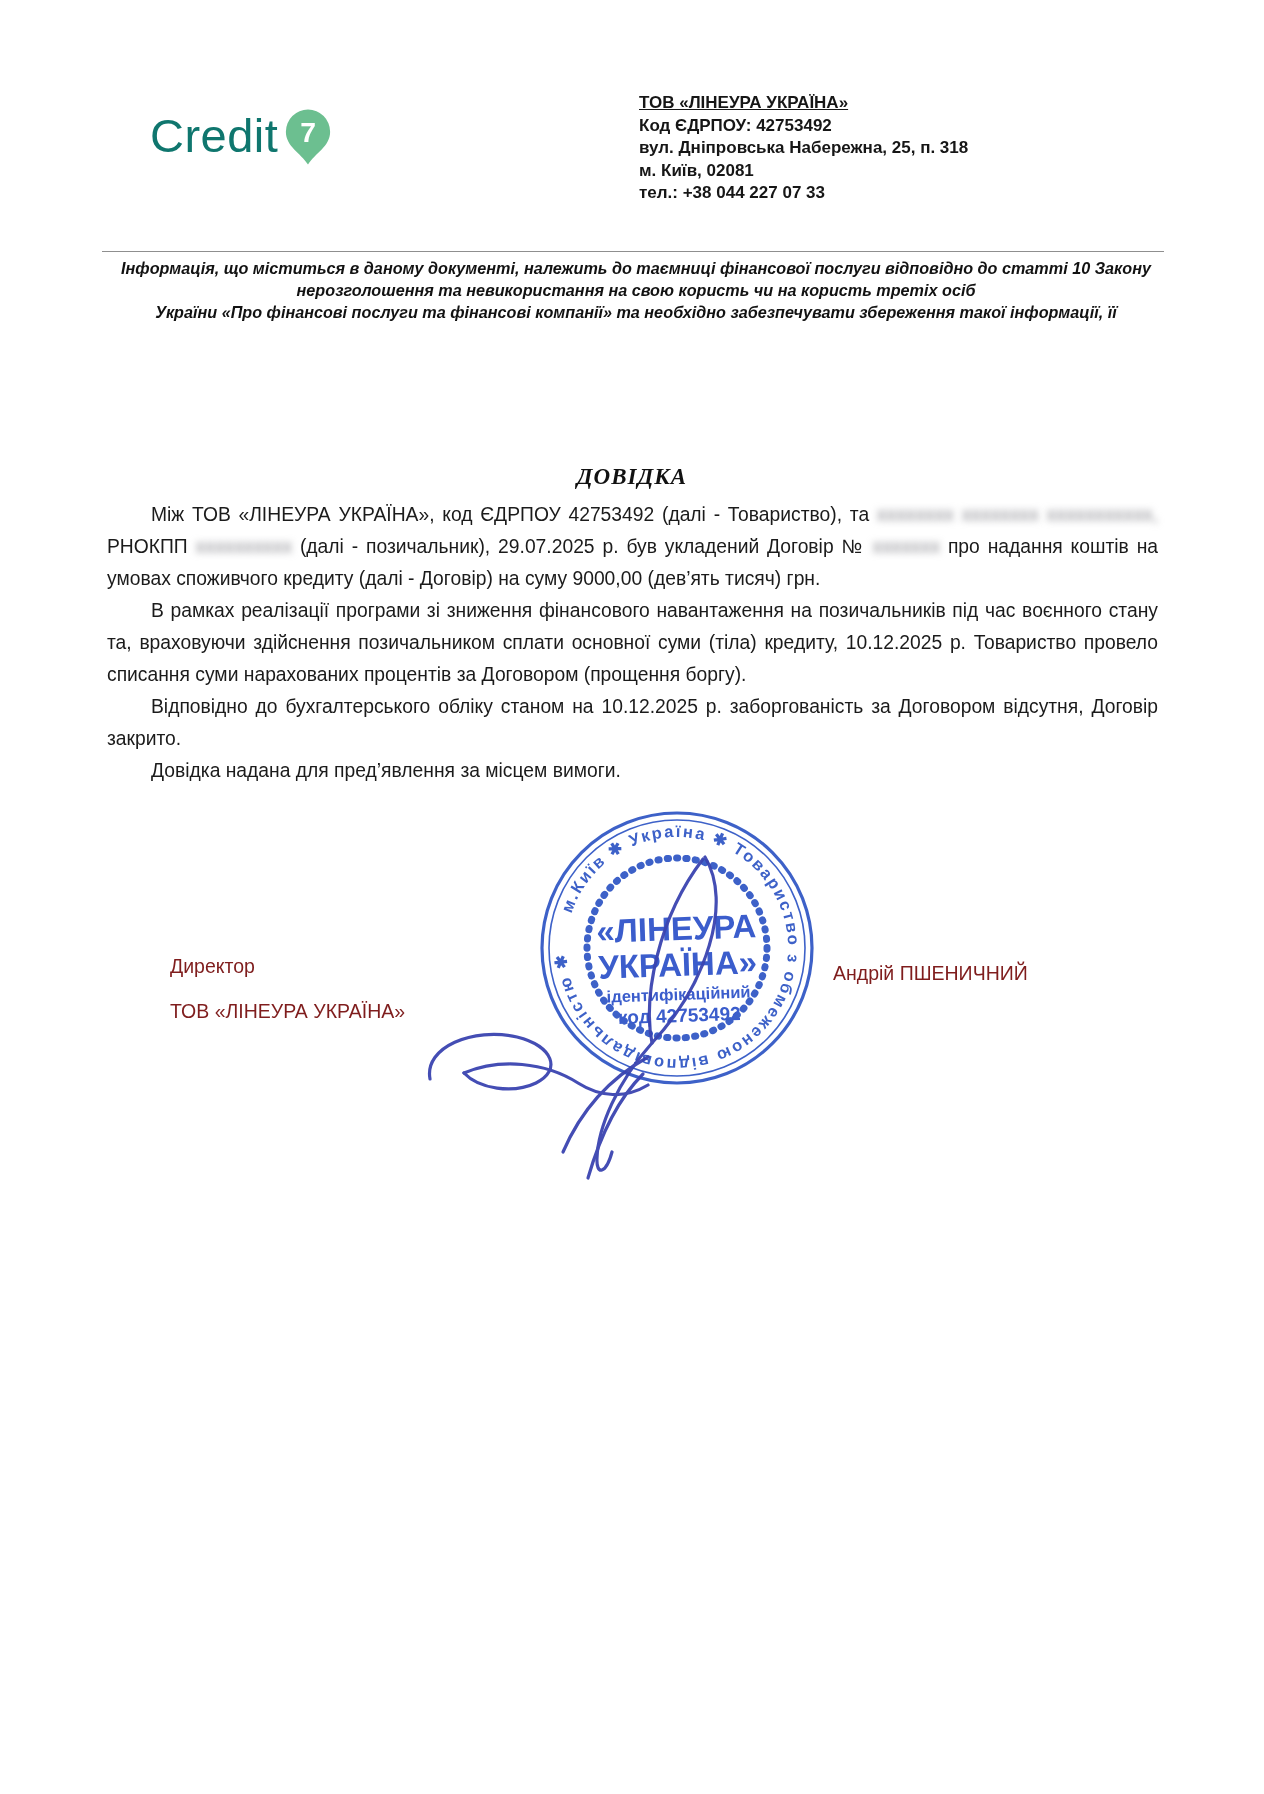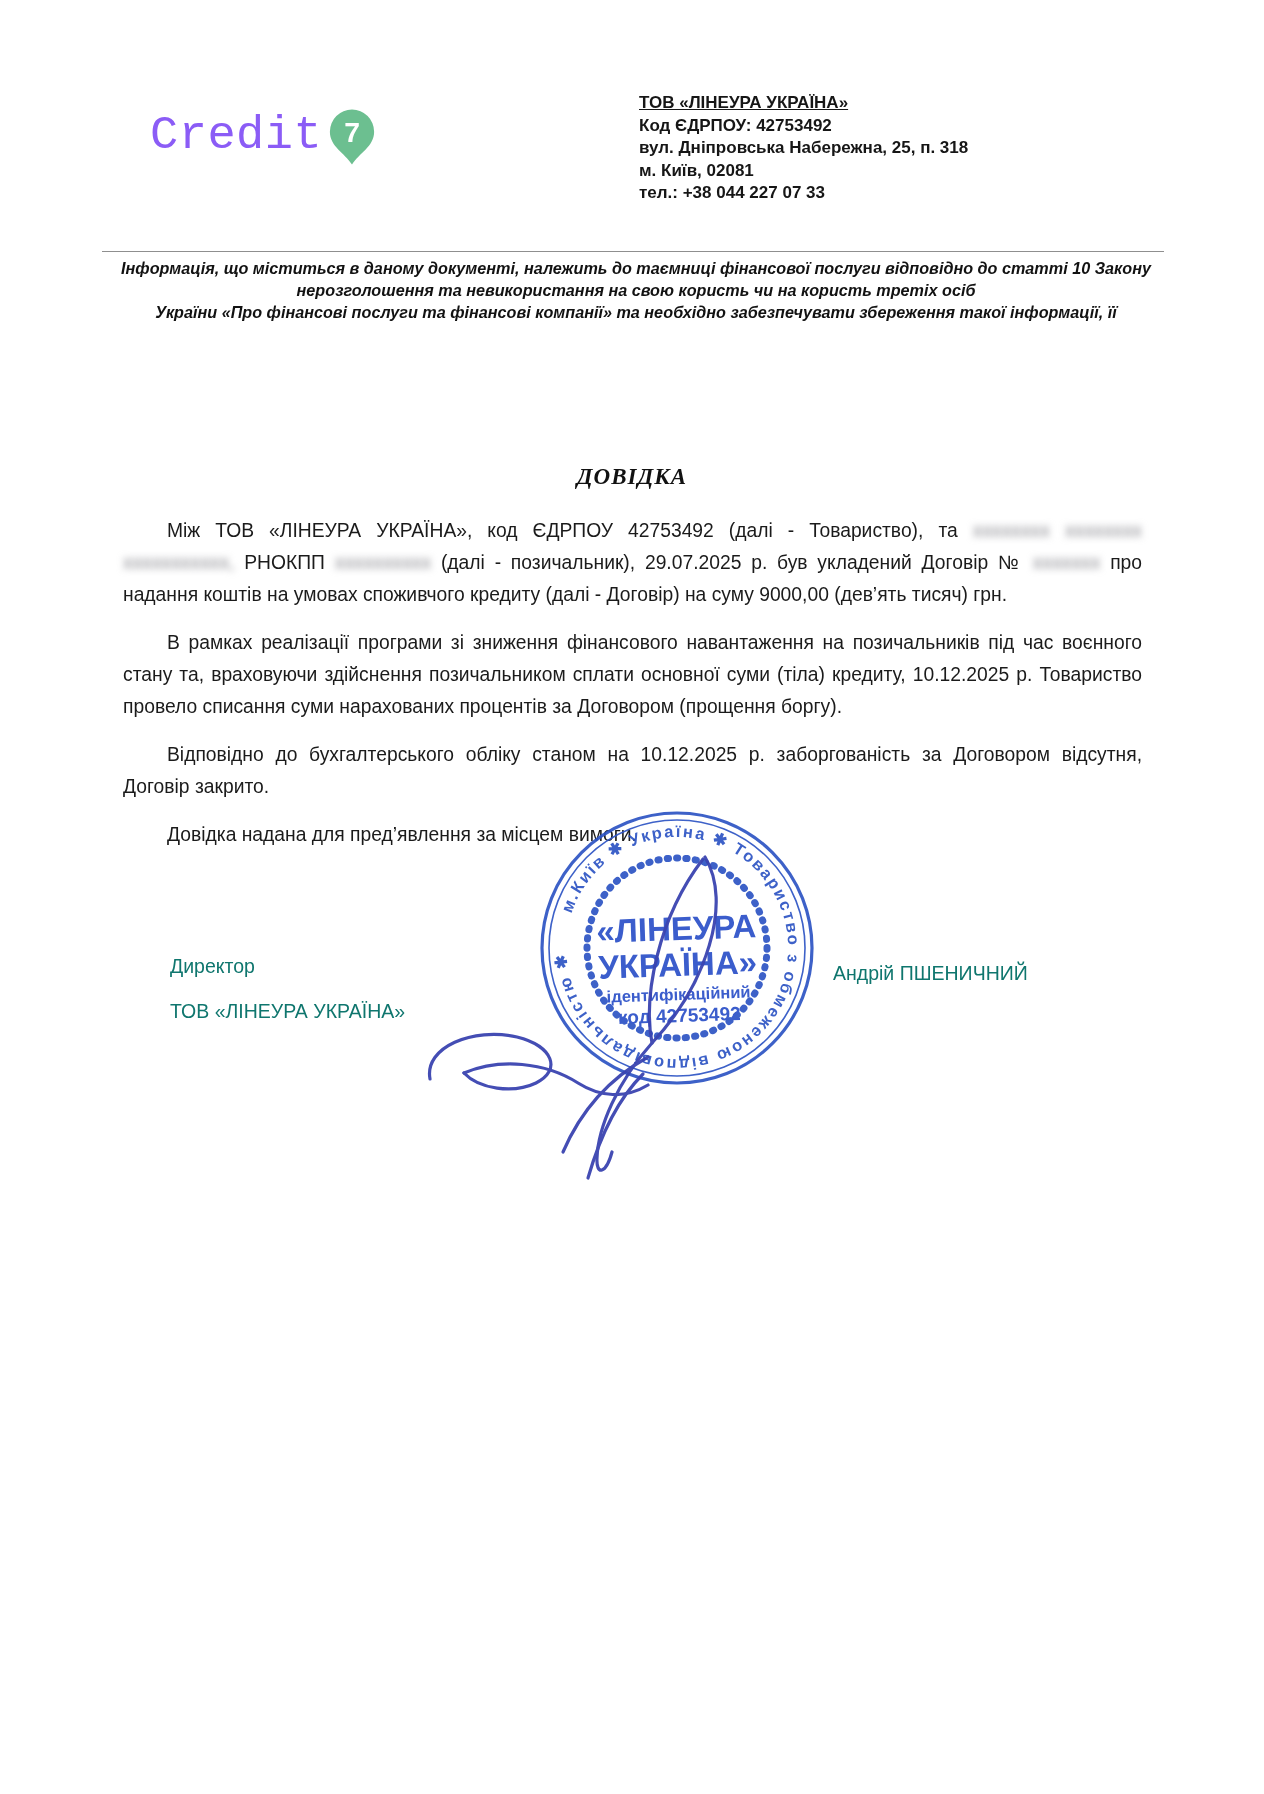--- a/index.html
+++ b/index.html
@@ -6,21 +6,21 @@
   .page{
     position:relative;
     width:1264px;height:1794px;
     background:#ffffff;
     font-family:"Liberation Sans", sans-serif;
     color:#1b1b1b;
     overflow:hidden;
   }
   
   .logo{position:absolute;left:150px;top:112px;display:flex;align-items:flex-start;}
-  .logo-text{font-size:47px;letter-spacing:.5px;color:#8b5cf6;line-height:1;font-family:Liberation Mono, monospace;}
+  .logo-text{font-size:47px;letter-spacing:.5px;color:#0f766e;line-height:1;}
   .logo-pin{margin-left:7px;margin-top:-4px;}
   .company-block{
     position:absolute;left:639px;top:92px;
     font-size:17px;font-weight:700;line-height:22.5px;color:#161616;
   }
   .company-block .cname{text-decoration:underline;}
   
   .rule{position:absolute;left:102px;top:251px;width:1062px;border-top:1.6px solid #8f8f8f;}
   .notice{
     position:absolute;left:108px;top:257px;width:1056px;
@@ -38,24 +38,24 @@
   .redact.gray{color:#8a8a90;filter:blur(3.6px);}
   
   .doc-title{
     position:absolute;left:104px;top:464px;width:1056px;text-align:center;
     font-family:"Liberation Serif", serif;font-weight:700;font-size:23px;letter-spacing:1px;color:#111;font-style:italic;
   }
   .body-text{
     position:absolute;left:107px;top:499px;width:1051px;
     font-size:19.3px;line-height:32px;text-align:justify;color:#1b1b1b;
   }
-  .body-text p{margin:16px;text-indent:44px;}
+  .body-text p{margin:0;text-indent:44px;}
   .body-text p.last{text-align:left;}
   
-  .sig-label{position:absolute;font-size:19.5px;color:#0f766e;white-space:nowrap;}
+  .sig-label{position:absolute;font-size:19.5px;color:#7f1d1d;white-space:nowrap;}
   #sig-director{left:170px;top:955px;}
   #sig-company{left:170px;top:1000px;}
   #sig-name{left:833px;top:962px;}
   .stamp-svg{position:absolute;left:408px;top:803px;}
 </style>
 </head>
 <body>
 
 <div class="page">
 

